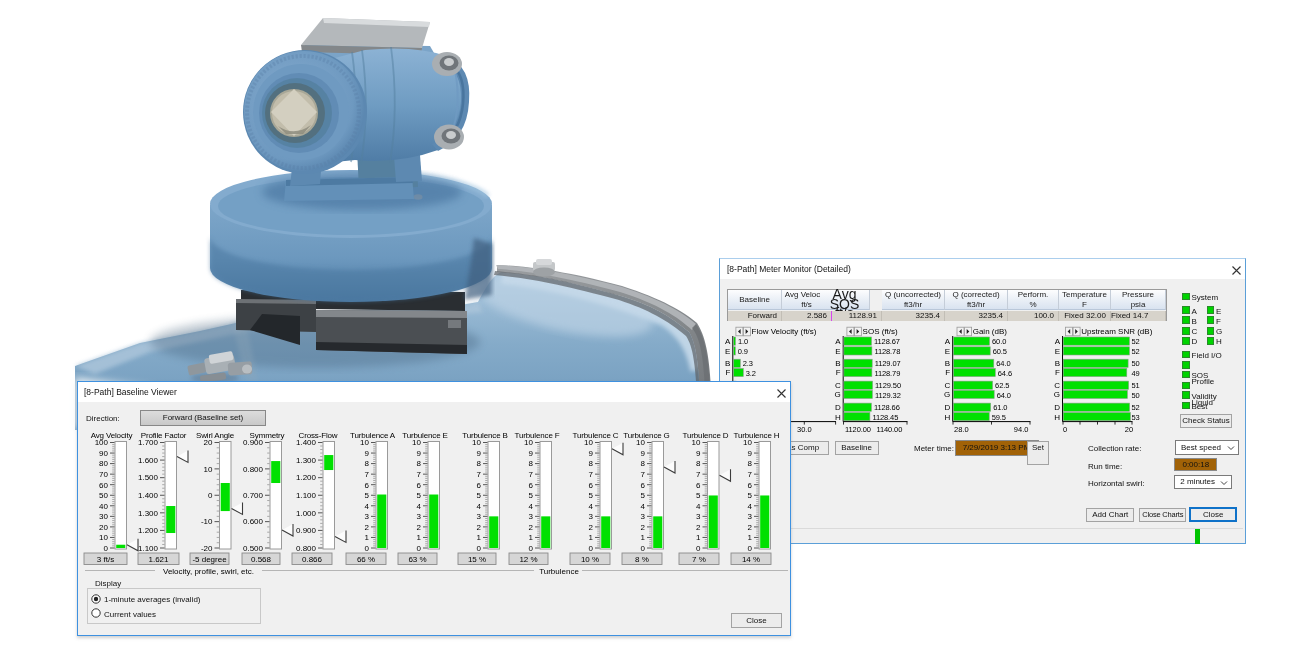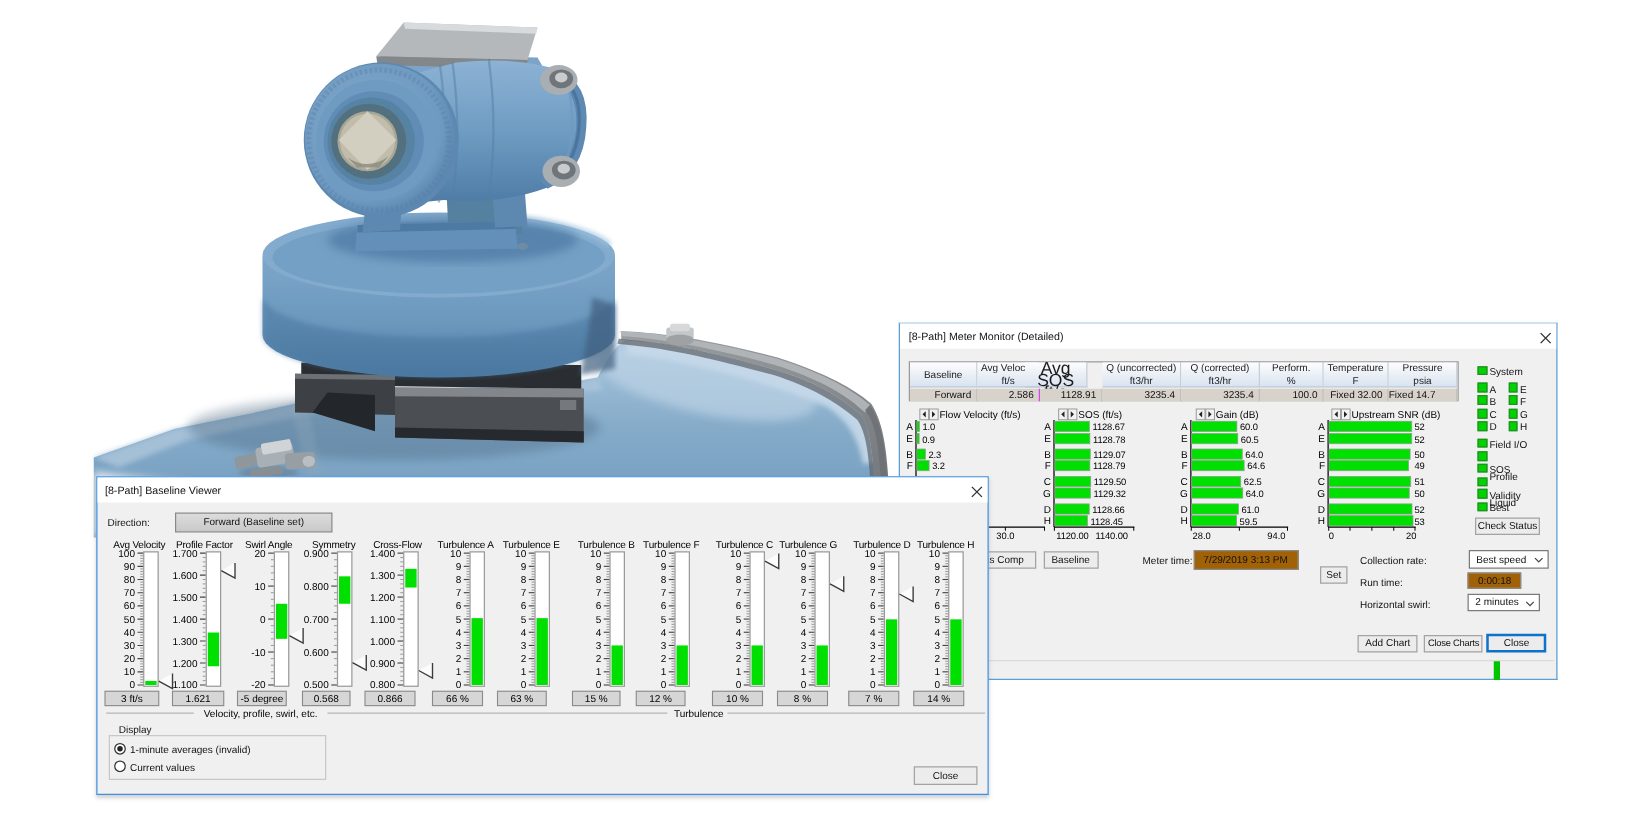--- a/index.html
+++ b/index.html
@@ -338,21 +338,21 @@
     <div class="abs t8" style="left:471.5px;top:139px;">Liquid</div>
     <div class="abs" style="left:462px;top:132.3px;width:7.5px;height:7.5px;background:#00d300;border:1px solid #2a8a2a;"></div>
     <div class="abs t8" style="left:471.5px;top:132.60000000000002px;">Validity</div>
     <div class="abs" style="left:462px;top:142.7px;width:7.5px;height:7.5px;background:#00d300;border:1px solid #2a8a2a;"></div>
     <div class="abs t8" style="left:471.5px;top:143.0px;">Best</div>
     <div class="btn" style="left:460px;top:155px;width:52px;height:14px;">Check Status</div>
     <div class="btn" style="left:51px;top:182px;width:58px;height:14px;">Gas Comp</div>
     <div class="btn" style="left:114.5px;top:182px;width:44px;height:14px;">Baseline</div>
     <div class="abs t8" style="left:194px;top:185px;">Meter time:</div>
     <div class="sunk" style="left:234.5px;top:181px;width:84px;height:16px;line-height:14px;">7/29/2019 3:13 PM</div>
-    <div class="btn" style="left:336px;top:182px;width:22px;height:14px;margin-top:12px;">Set</div>
+    <div class="btn" style="left:307px;top:182px;width:22px;height:24px;">Set</div>
     <div class="abs t8" style="left:368px;top:185px;">Collection rate:</div>
     <div class="ddl" style="left:455px;top:181px;width:64px;height:15px;">Best speed<svg class="abs" style="right:3px;top:4px;" width="8" height="6" viewBox="0 0 8 6">
         <path d="M1,1.5 L4,4.5 L7,1.5" stroke="#444" stroke-width="1" fill="none"></path>
       </svg></div>
     <div class="abs t8" style="left:368px;top:202.5px;">Run time:</div>
     <div class="sunk" style="left:454.3px;top:199px;width:43px;height:12.5px;line-height:11px;">0:00:18</div>
     <div class="abs t8" style="left:368px;top:219.5px;">Horizontal swirl:</div>
     <div class="ddl" style="left:454.3px;top:216px;width:58px;height:13.5px;line-height:12px;">2 minutes<svg class="abs" style="right:3px;top:4px;" width="8" height="6" viewBox="0 0 8 6">
         <path d="M1,1.5 L4,4.5 L7,1.5" stroke="#444" stroke-width="1" fill="none"></path>
       </svg></div>

